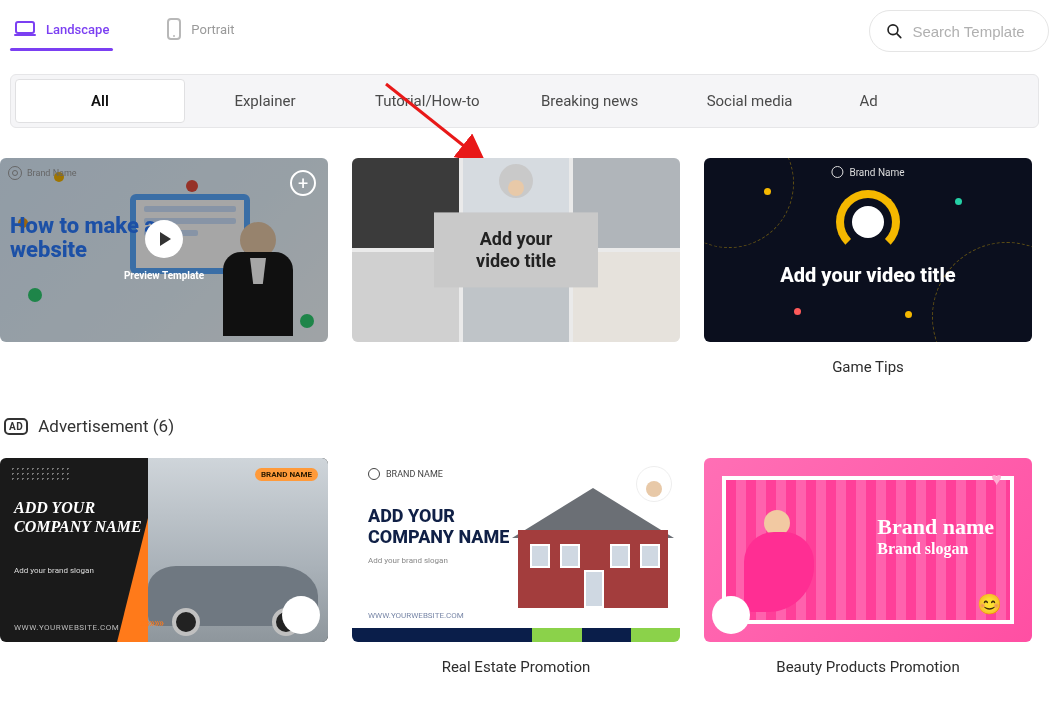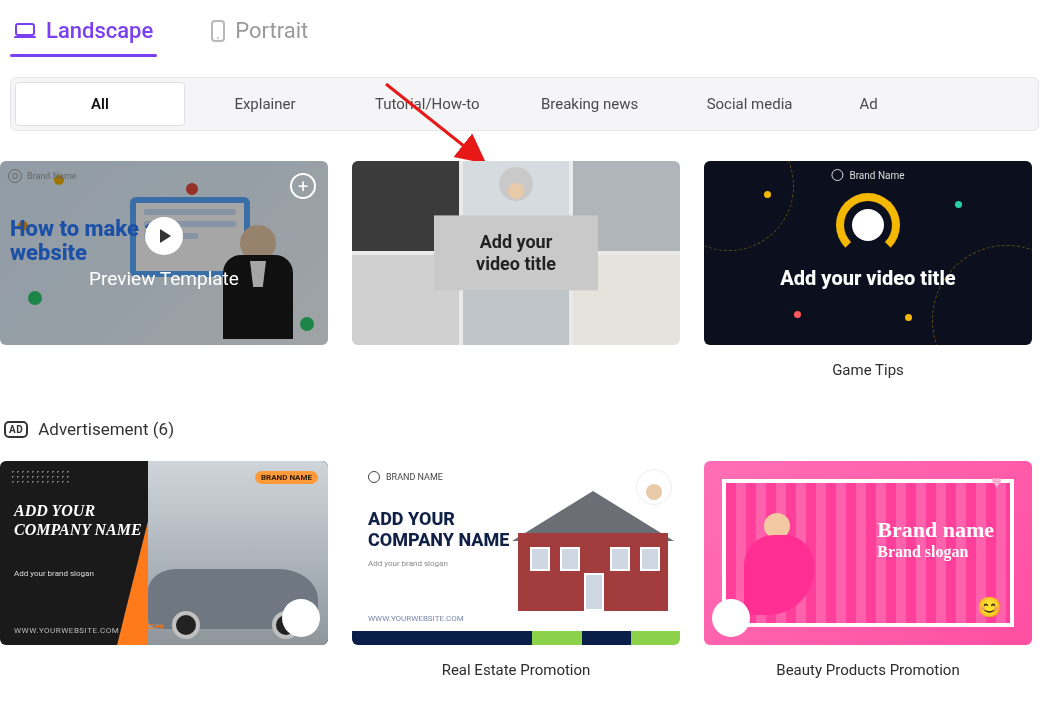--- a/index.html
+++ b/index.html
@@ -1,20 +1,20 @@
 <!DOCTYPE html>
 <html><head>
 <meta charset="utf-8">
 <style>
   * { box-sizing: border-box; margin: 0; padding: 0; }
   body { font-family: -apple-system, BlinkMacSystemFont, "Segoe UI", Roboto, Arial, sans-serif; background: #fff; color: #333; width: 1049px; overflow-x: hidden; }
 
   
   .top-bar { display: flex; align-items: center; padding: 8px 10px 0 10px; }
-  .orient-tab { display: flex; align-items: center; gap: 10px; padding: 10px 4px 14px 4px; cursor: pointer; font-size: 22px; color: #9a9a9a; }
+  .orient-tab { display: flex; align-items: center; gap: 10px; padding: 10px 4px 14px 4px; cursor: pointer; font-size: 13px; color: #9a9a9a; }
   .orient-tab.active { color: #7b3ff2; position: relative; font-weight: 500; }
   .orient-tab.active::after { content: ""; position: absolute; left: 0; right: 0; bottom: 0; height: 3px; background: #7b3ff2; border-radius: 2px; }
   .orient-tab + .orient-tab { margin-left: 50px; }
   .spacer { flex: 1; }
   .search-wrap { display: flex; align-items: center; gap: 10px; background: #fff; border: 1px solid #e5e5e5; border-radius: 28px; padding: 10px 16px; width: 180px; margin-right: -10px; }
   .search-wrap input { border: none; outline: none; font-size: 15px; width: 100%; color: #333; }
   .search-wrap input::placeholder { color: #b0b0b0; }
 
   
   .cat-bar { margin: 20px 10px 0 10px; background: #f5f5f7; border: 1px solid #e6e6e8; border-radius: 6px; display: flex; align-items: center; padding: 4px; overflow: hidden; }
@@ -35,21 +35,21 @@
   .section-hdr { display: flex; align-items: center; gap: 10px; margin: 40px 0 0 4px; }
   .section-hdr .label { font-size: 17px; color: #333; }
   .ad-badge { border: 2px solid #333; border-radius: 5px; font-size: 10px; font-weight: 700; padding: 1px 3px; letter-spacing: 0.5px; }
 
   
   .t1 { background: linear-gradient(135deg,#dff0ff 0%, #e9f6ff 60%, #f5fbff 100%); }
   .t1-title { position:absolute; left:10px; top:56px; color:#2b7bff; font-weight:800; font-size:22px; max-width:160px; line-height:1.1; }
   .overlay-dark { position:absolute; inset:0; background:rgba(0,0,0,0.35); display:flex; flex-direction:column; align-items:center; justify-content:center; gap:12px; }
   .play-btn { width:38px; height:38px; border-radius:50%; background:#fff; display:flex; align-items:center; justify-content:center; }
   .play-btn::after{content:"";border-left:11px solid #333;border-top:7px solid transparent;border-bottom:7px solid transparent;margin-left:3px;}
-  .overlay-text { color:#fff; font-size:19px; font-weight:400; }
+  .overlay-text { color:#fff; font-size:10px; font-weight:700; }
   .plus-badge { position:absolute; top:12px; right:12px; width:26px; height:26px; border:2px solid #fff; border-radius:50%; display:flex; align-items:center; justify-content:center; color:#fff; font-size:18px; font-weight:400; z-index:5; }
   .brand-chip { position:absolute; top:8px; left:8px; display:flex; align-items:center; gap:5px; font-size:9px; color:#666; z-index:4; }
   .brand-chip .ico { width:14px;height:14px;border:1.5px solid #666;border-radius:50%; position:relative;}
   .brand-chip .ico::after{content:"";position:absolute;inset:3px;border:1px solid #666;border-radius:50%;}
   .suit-person { position:absolute; bottom:0; right:30px; width:80px; height:120px; }
   .suit-person .head{width:36px;height:36px;background:#e8c9a8;border-radius:50%;margin:0 auto;}
   .suit-person .body{width:70px;height:84px;background:#1a1a1a;border-radius:18px 18px 0 0;margin:-6px auto 0;position:relative;}
   .suit-person .body::before{content:"";position:absolute;left:50%;top:6px;transform:translateX(-50%);width:16px;height:26px;background:#fff;clip-path:polygon(0 0,100% 0,80% 100%,20% 100%);}
   .monitor{position:absolute;top:36px;left:130px;width:120px;height:80px;background:#fff;border:6px solid #5aa9ff;border-radius:6px;}
   .monitor .bar{height:6px;background:#cfe4ff;margin:6px 8px;border-radius:2px;}
@@ -135,20 +135,27 @@
     <span>Landscape</span>
   </div>
   <div class="orient-tab">
     <svg width="14" height="22" viewBox="0 0 14 22">
         <rect x="1" y="1" width="12" height="20" rx="3" fill="none" stroke="#b8b8b8" stroke-width="2"></rect>
         <circle cx="7" cy="18" r="1" fill="#b8b8b8"></circle>
       </svg>
     <span>Portrait</span>
   </div>
   <div class="spacer"></div>
+  <div class="search-wrap">
+    <svg width="20" height="20" viewBox="0 0 20 20">
+        <circle cx="8.5" cy="8.5" r="6" fill="none" stroke="#222" stroke-width="2"></circle>
+        <line x1="13.5" y1="13.5" x2="18" y2="18" stroke="#222" stroke-width="2" stroke-linecap="round"></line>
+      </svg>
+    <input type="text" placeholder="Search Template" style="">
+  </div>
 </div>
 
 <div class="cat-bar">
   <div class="cat-tab active" style="min-width:170px;text-align:center;">All</div>
   <div class="cat-tab">Explainer</div>
   <div class="cat-tab">Tutorial/How-to</div>
   <div class="cat-tab">Breaking news</div>
   <div class="cat-tab">Social media</div>
   <div class="cat-tab" style="min-width:auto;padding-right:8px;">Ad</div>
 </div>

